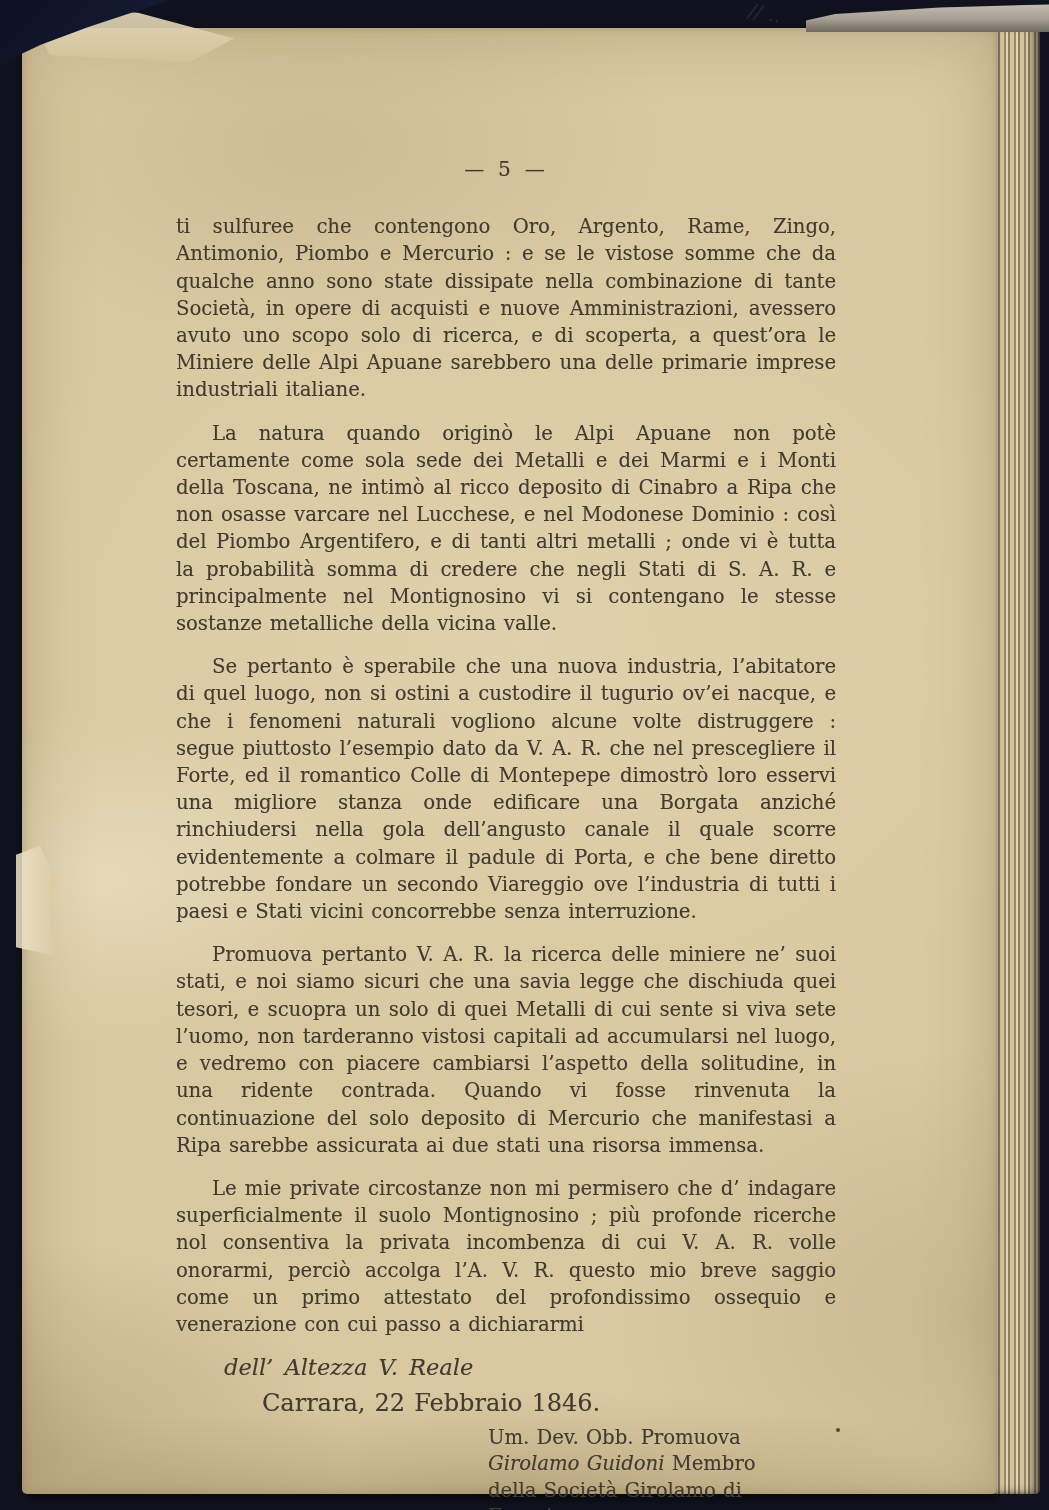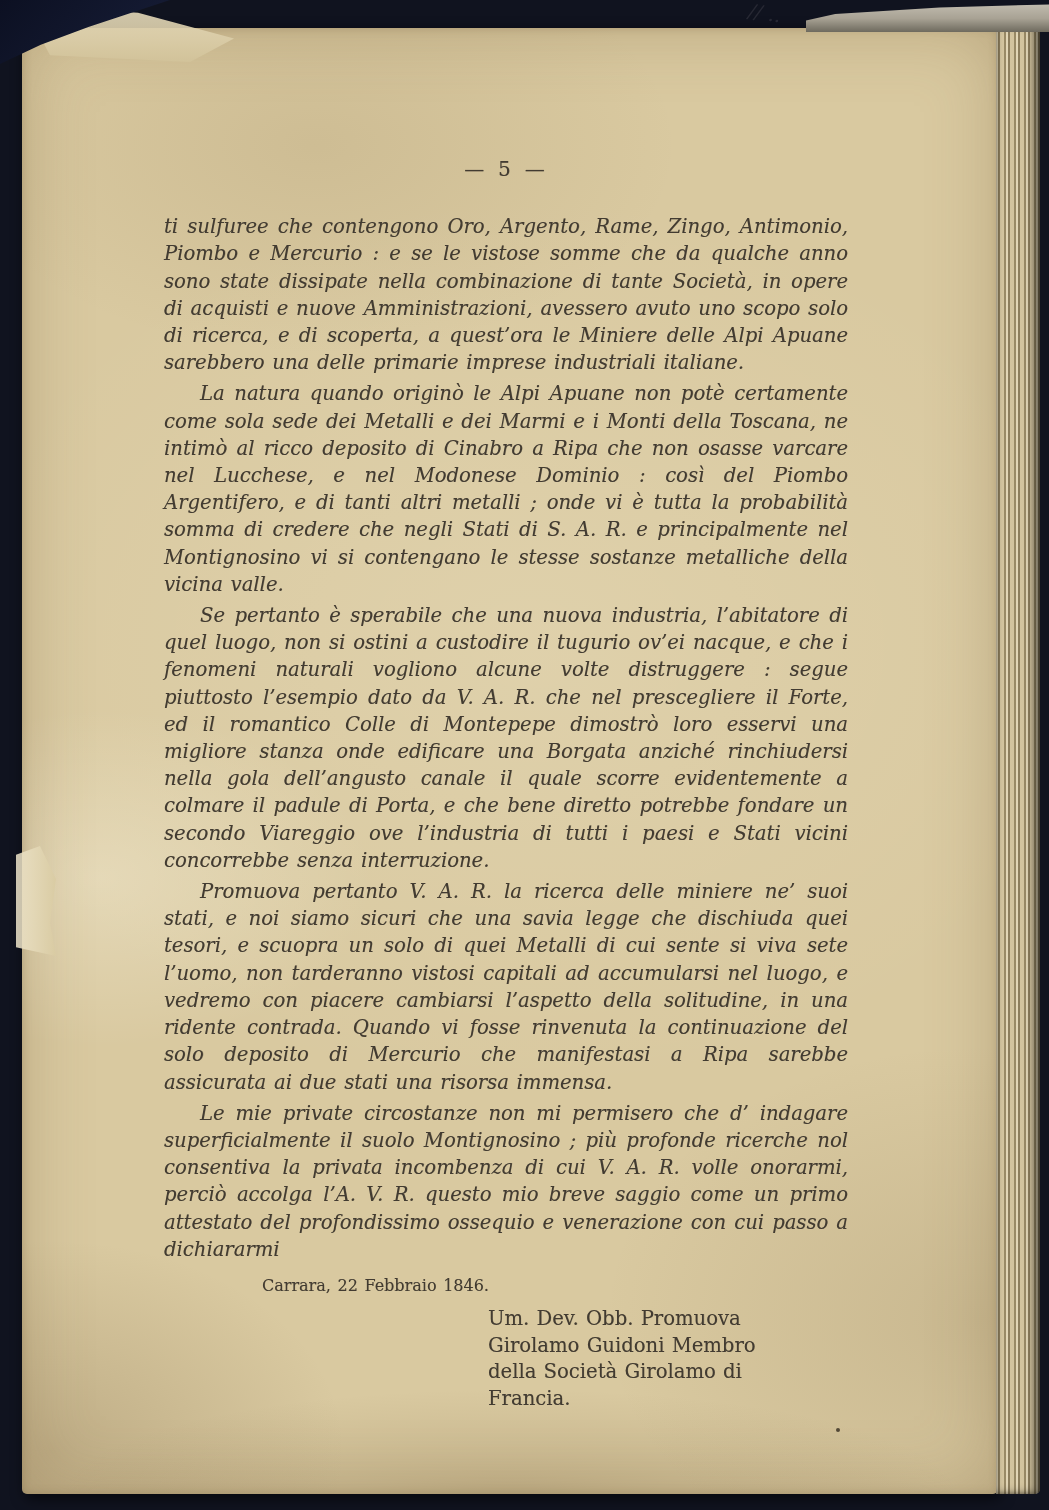--- a/index.html
+++ b/index.html
@@ -85,43 +85,44 @@
   .textcol{
     position:absolute;left:138px;top:128px;width:692px;
     color:var(--ink);font-size:19.6px;line-height:27.2px;
     text-align:justify;word-spacing:1.5px;
     text-shadow:0.3px 0.3px 0.5px rgba(66,59,49,.35);
   }
   .pageno{
     text-align:center;font-size:20px;letter-spacing:3px;
     margin:0 0 30px 0;color:var(--ink);
   }
-  p.para{margin:4px;padding:0;font-style:italic;}
+  p.para{margin:16px;padding:0;}
   p.para.indent{text-indent:36px;}
 
   .salutation{font-style:italic;font-size:22.5px;margin:10px 0 0 64px;text-align:left;word-spacing:4px;}
-  .place-date{font-size:16px;margin:9px 0 0 102px;text-align:left;}
+  .place-date{font-size:24px;margin:9px 0 0 102px;text-align:left;}
   .signature{margin:7px 0 0 328px;width:310px;font-size:19.6px;line-height:26.5px;text-align:left;word-spacing:1px;}
-  .signature .it{text-align:center;}
+  .signature .it{font-style:italic;text-align:center;}
 </style>
 </head>
 <body>
 
 <div class="scan">
 
   <div class="paper">
     <div class="textcol">
       <div class="pageno">— 5 —</div>
       <div id="paragraphs">
           <p class="para">ti sulfuree che contengono Oro, Argento, Rame, Zingo, Antimonio, Piombo e Mercurio : e se le vistose somme che da qualche anno sono state dissipate nella combinazione di tante Società, in opere di acquisti e nuove Amministrazioni, avessero avuto uno scopo solo di ricerca, e di scoperta, a quest’ora le Miniere delle Alpi Apuane sarebbero una delle primarie imprese industriali italiane.</p>
           <p class="para indent">La natura quando originò le Alpi Apuane non potè certamente come sola sede dei Metalli e dei Marmi e i Monti della Toscana, ne intimò al ricco deposito di Cinabro a Ripa che non osasse varcare nel Lucchese, e nel Modonese Dominio : così del Piombo Argentifero, e di tanti altri metalli ; onde vi è tutta la probabilità somma di credere che negli Stati di S. A. R. e principalmente nel Montignosino vi si contengano le stesse sostanze metalliche della vicina valle.</p>
           <p class="para indent">Se pertanto è sperabile che una nuova industria, l’abitatore di quel luogo, non si ostini a custodire il tugurio ov’ei nacque, e che i fenomeni naturali vogliono alcune volte distruggere : segue piuttosto l’esempio dato da V. A. R. che nel prescegliere il Forte, ed il romantico Colle di Montepepe dimostrò loro esservi una migliore stanza onde edificare una Borgata anziché rinchiudersi nella gola dell’angusto canale il quale scorre evidentemente a colmare il padule di Porta, e che bene diretto potrebbe fondare un secondo Viareggio ove l’industria di tutti i paesi e Stati vicini concorrebbe senza interruzione.</p>
           <p class="para indent">Promuova pertanto V. A. R. la ricerca delle miniere ne’ suoi stati, e noi siamo sicuri che una savia legge che dischiuda quei tesori, e scuopra un solo di quei Metalli di cui sente si viva sete l’uomo, non tarderanno vistosi capitali ad accumularsi nel luogo, e vedremo con piacere cambiarsi l’aspetto della solitudine, in una ridente contrada. Quando vi fosse rinvenuta la continuazione del solo deposito di Mercurio che manifestasi a Ripa sarebbe assicurata ai due stati una risorsa immensa.</p>
           <p class="para indent">Le mie private circostanze non mi permisero che d’ indagare superficialmente il suolo Montignosino ; più profonde ricerche nol consentiva la privata incombenza di cui V. A. R. volle onorarmi, perciò accolga l’A. V. R. questo mio breve saggio come un primo attestato del profondissimo ossequio e venerazione con cui passo a dichiararmi</p>
         </div>
+      <div class="salutation">dell’ Altezza V. Reale</div>
       <div class="place-date">Carrara, 22 Febbraio 1846.</div>
       <div class="signature" id="signature"><span>Um. Dev. Obb. Promuova </span><span class="it">Girolamo Guidoni</span><span> Membro della Società Girolamo di Francia.</span></div>
     </div>
   </div>
 
   <div class="edge-chip"></div>
   <div class="tear-highlight"></div>
   <div class="stack"></div>
   <div class="top-pages"></div>
   <div class="cover-corner"></div>

